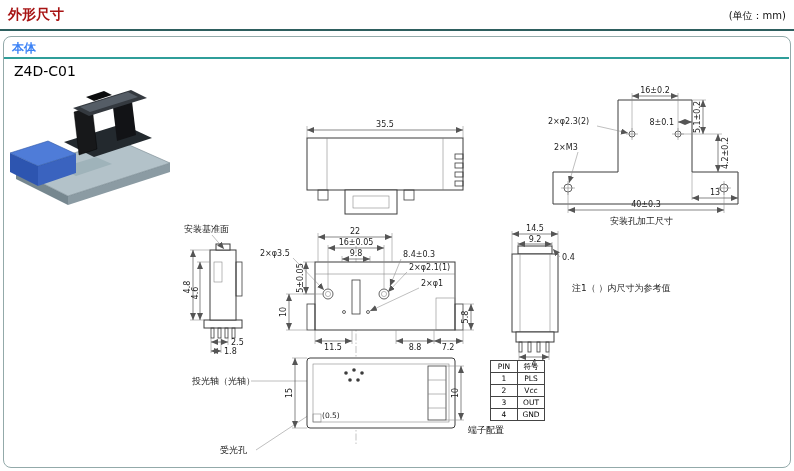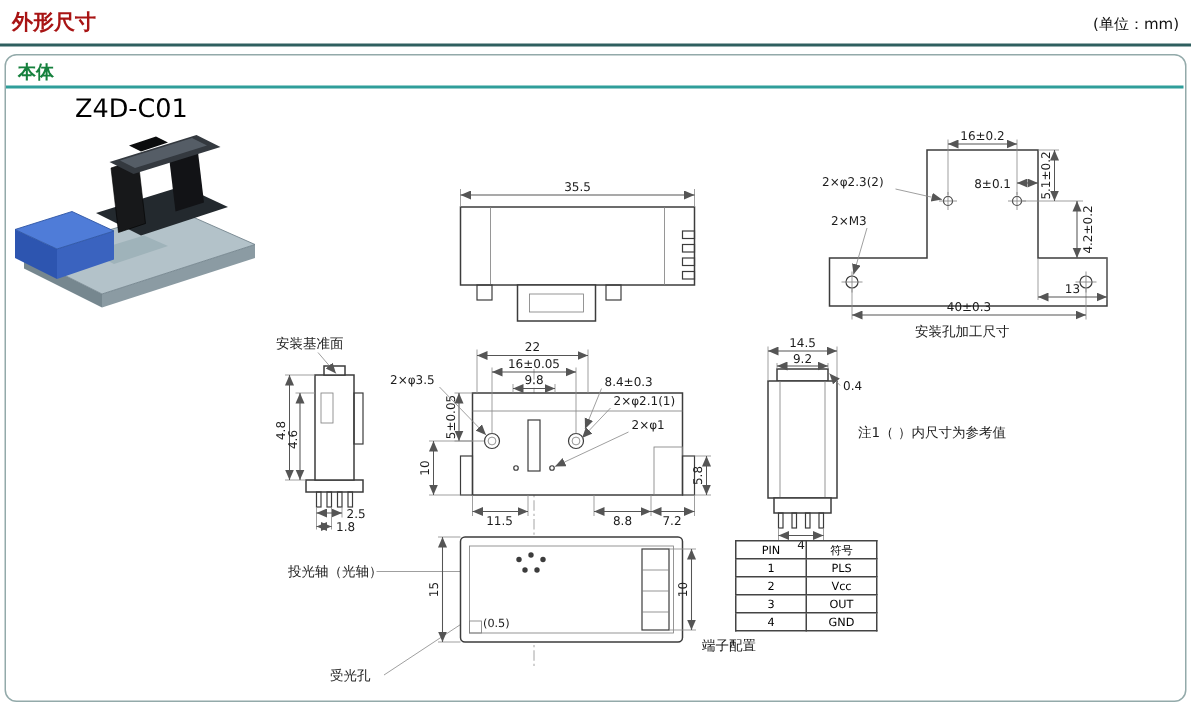--- a/index.html
+++ b/index.html
@@ -2,37 +2,37 @@
 <html><head>
 <meta charset="utf-8">
 <style>
   html,body{margin:0;padding:0;width:794px;height:471px;background:#fff;
     font-family:"DejaVu Sans",sans-serif;position:relative;overflow:hidden;}
   .abs{position:absolute;}
   .page-title{left:8px;top:6px;font-size:14px;font-weight:bold;color:#a81414;}
   .unit-note{right:8px;top:9px;font-size:10px;color:#111;}
   .header-rule{left:0;top:29px;width:794px;height:2px;background:#2e5f5f;}
   .content-box{left:3px;top:36px;width:786px;height:430px;border:1px solid #93aaaa;border-radius:8px;}
-  .section-title{left:12px;top:40px;font-size:12px;font-weight:bold;color:#15803d;}
+  .section-title{left:12px;top:40px;font-size:12px;font-weight:bold;color:#3b82f6;}
   .section-rule{left:4px;top:57px;width:785px;height:2px;background:#2f9e9a;}
-  .model-label{left:14px;top:63px;font-size:17px;color:#000;margin-left:36px;}
+  .model-label{left:14px;top:63px;font-size:14px;color:#000;}
   svg{position:absolute;left:0;top:0;}
   svg text{font-size:8px;fill:#1c1c1c;}
   svg text.cn{font-size:9px;}
   svg text.sm{font-size:7.5px;}
   .ol{fill:#fff;stroke:#3c3c3c;stroke-width:1;}
   .ln{fill:none;stroke:#3c3c3c;stroke-width:0.8;}
   .thin{fill:none;stroke:#7f7f7f;stroke-width:0.55;}
   .ext{fill:none;stroke:#8a8a8a;stroke-width:0.55;}
   .dim{fill:none;stroke:#555;stroke-width:0.7;}
   .cl{fill:none;stroke:#9a9a9a;stroke-width:0.6;stroke-dasharray:7 2 1.5 2;}
   .dot{fill:#3c3c3c;stroke:none;}
   .pin-table-wrap{left:490px;top:360px;}
   table.pins{border-collapse:collapse;font-size:7.5px;}
-  table.pins th,table.pins td{border:1px solid #444;padding:0 13px;height:11px;
+  table.pins th,table.pins td{border:1px solid #444;padding:0 3px;height:11px;
     text-align:center;font-weight:normal;min-width:20px;}
   .terminal-label{left:468px;top:424px;font-size:9px;color:#111;}
 </style>
 </head>
 <body>
 
 <div class="abs page-title">外形尺寸</div>
 <div class="abs unit-note">(单位：mm)</div>
 <div class="abs header-rule"></div>
 <div class="abs content-box"></div>

